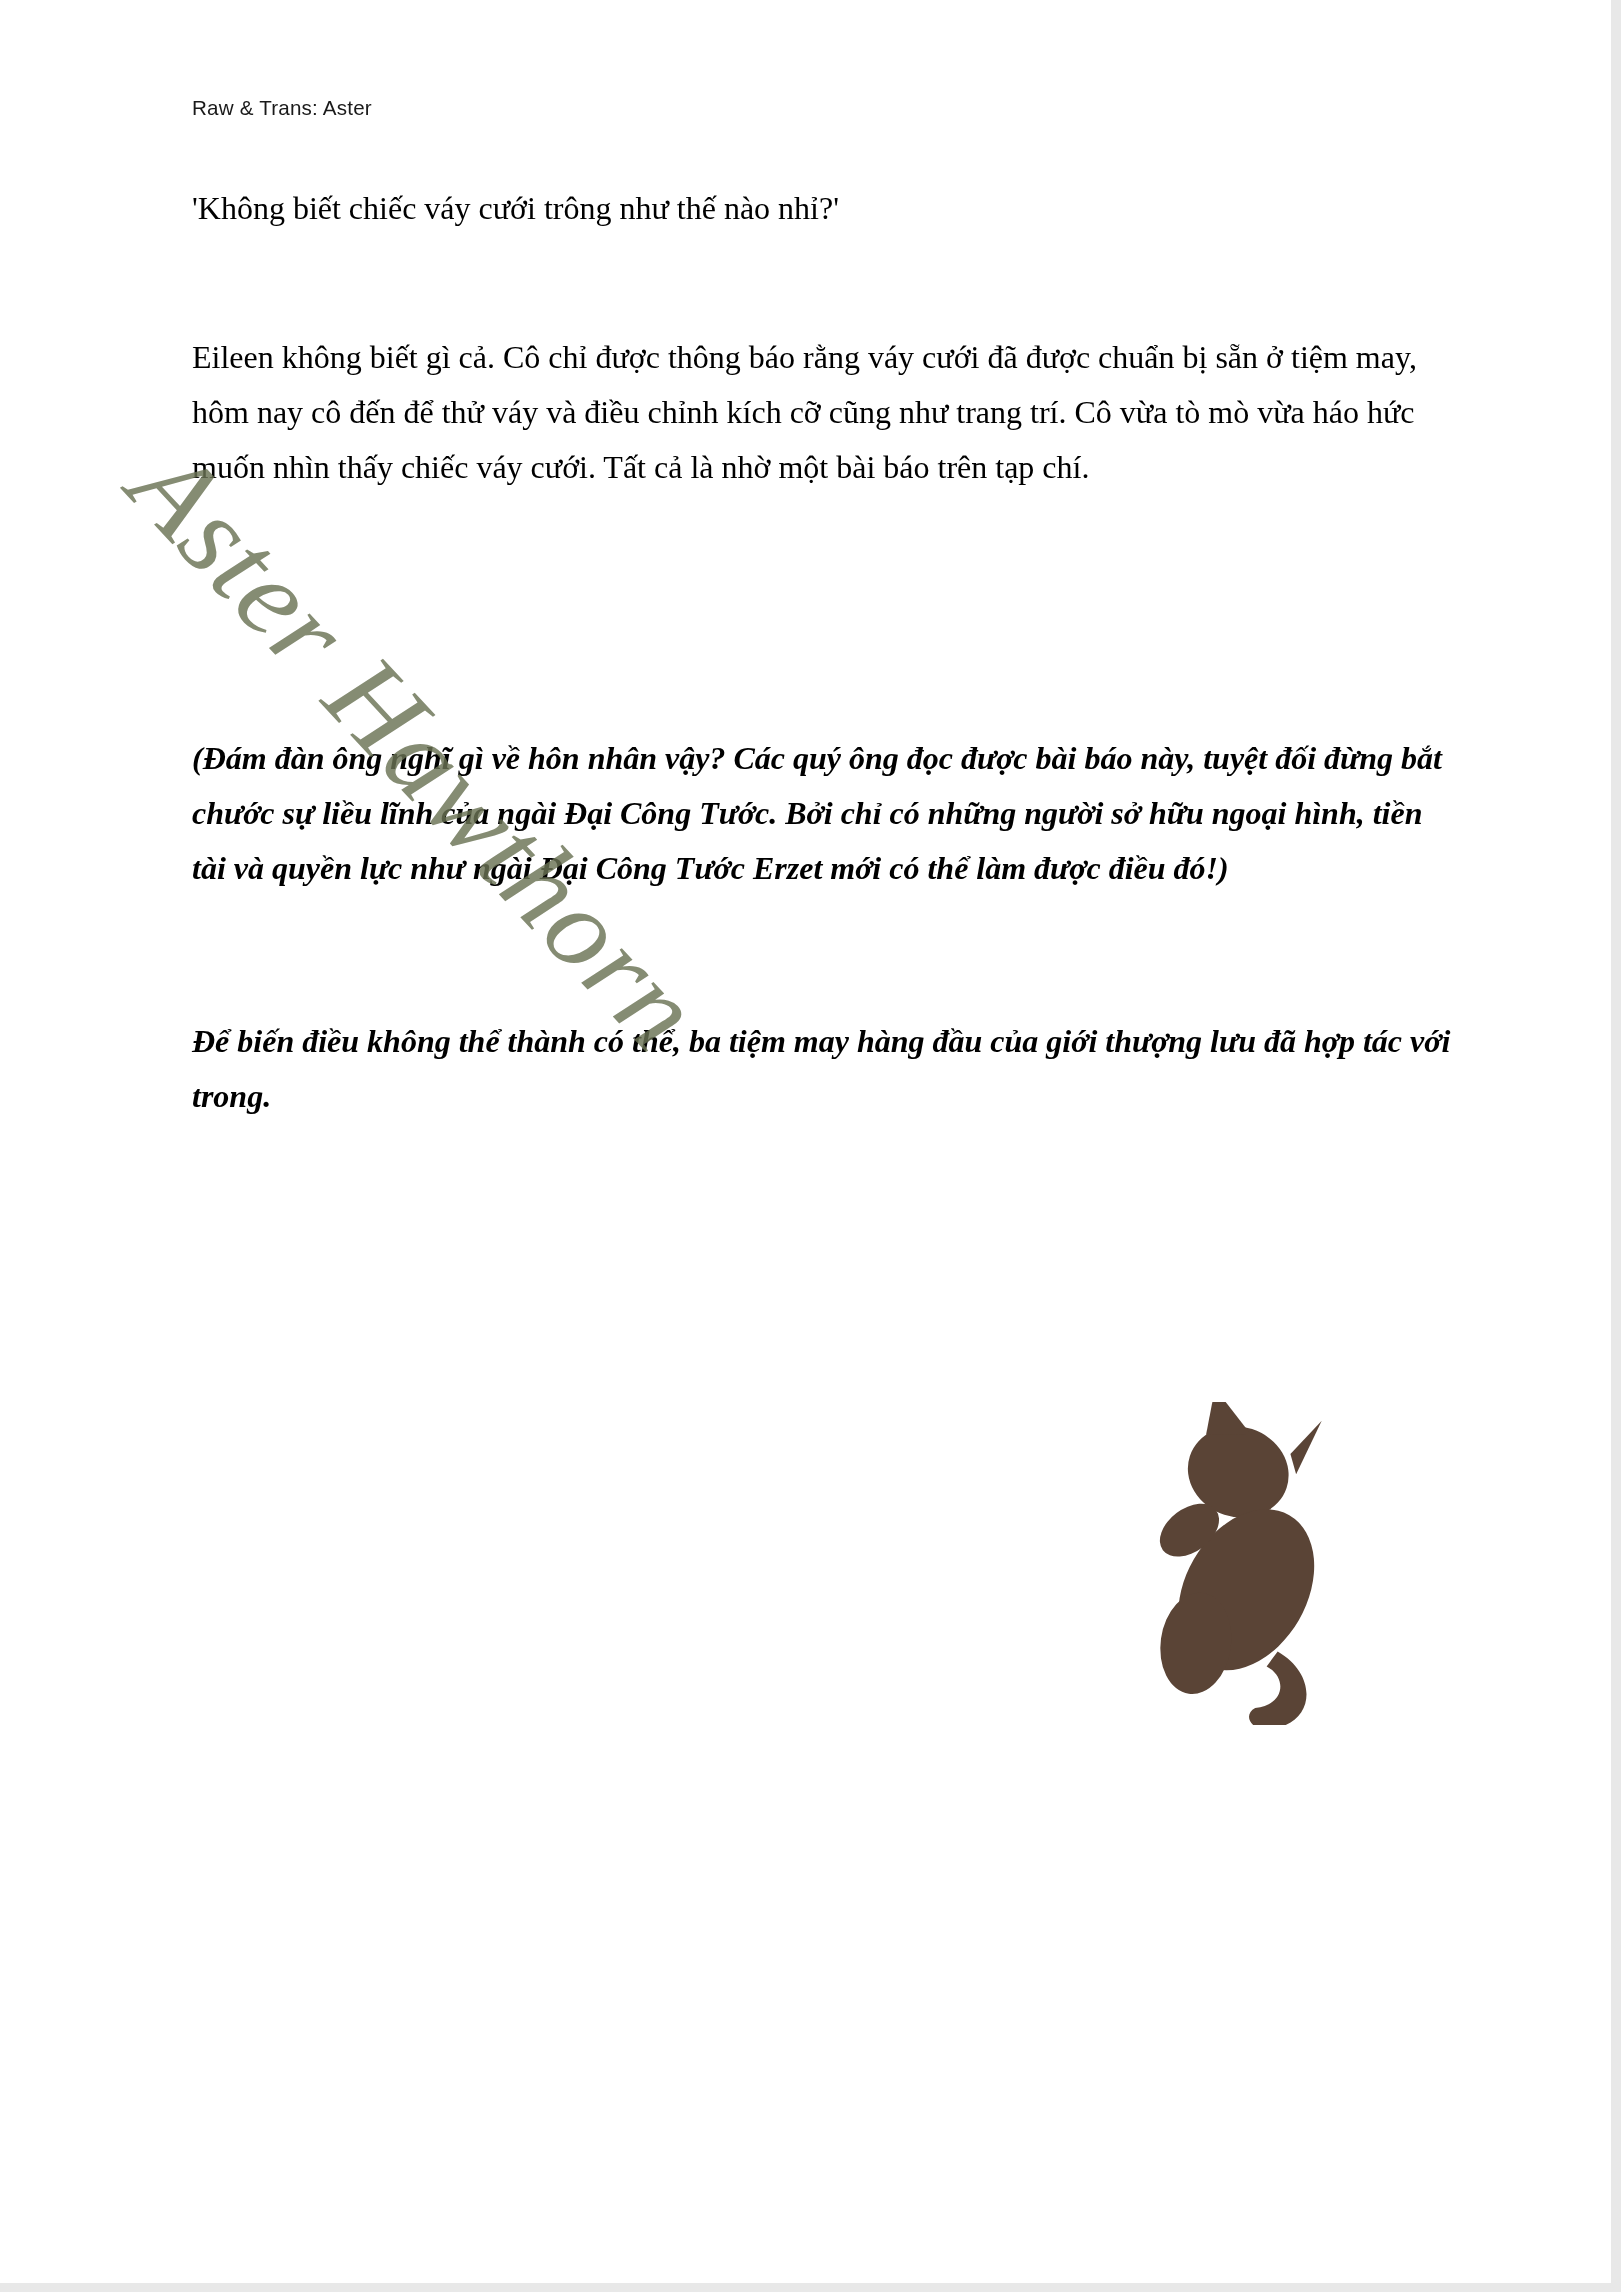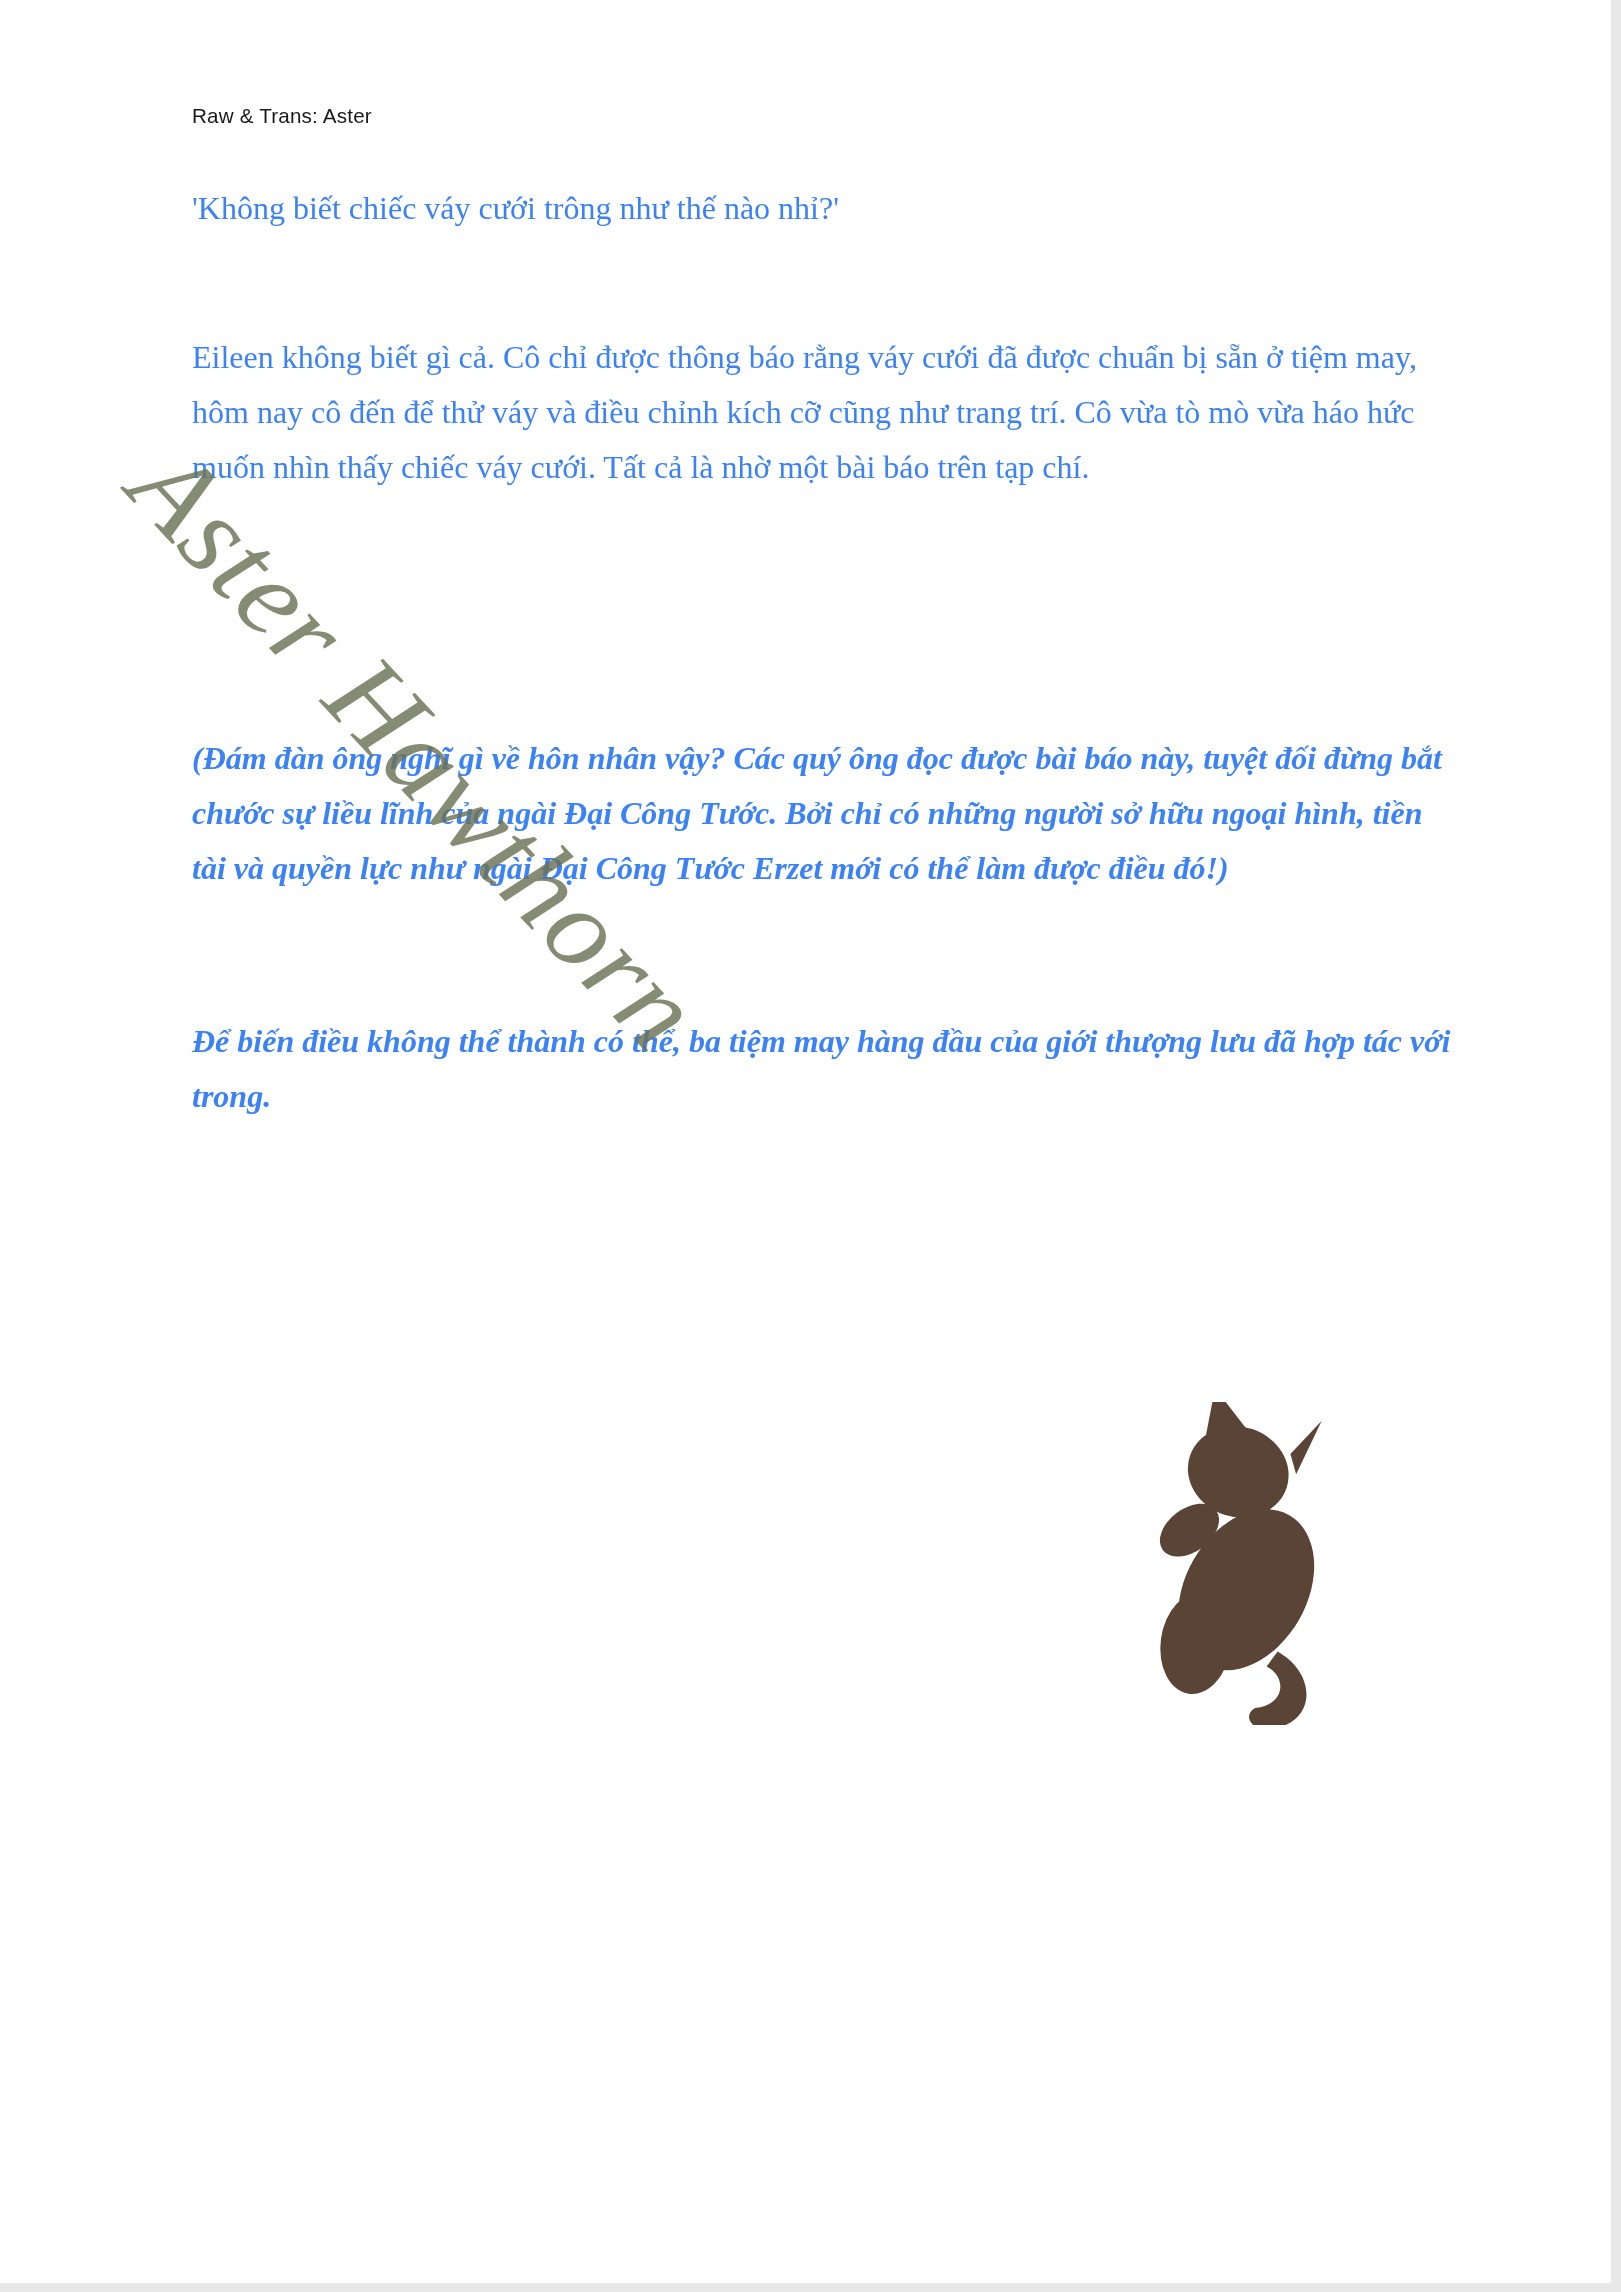--- a/index.html
+++ b/index.html
@@ -30,37 +30,37 @@
     position: absolute;
     left: 0;
     bottom: 0;
     height: 9.8px;
     width: 100%;
     background: #e8e8e8;
   }
   .header-credit {
     position: absolute;
     left: 192px;
-    top: 104px;
+    top: 96px;
     font-family: "Liberation Sans", sans-serif;
     font-size: 20.6px;
     color: #1a1a1a;
     letter-spacing: 0.2px;
   }
   .content {
     position: absolute;
     left: 192px;
     top: 181px;
     width: 1264px;
   }
   p.para {
     margin: 0 0 0 0;
     font-size: 32px;
     line-height: 1.72;
-    color: #3b82f6;
+    color: #000000;
     text-align: left;
   }
   p.para.normal {
     font-style: normal;
     font-weight: normal;
   }
   p.para.bolditalic {
     font-style: italic;
     font-weight: bold;
   }

